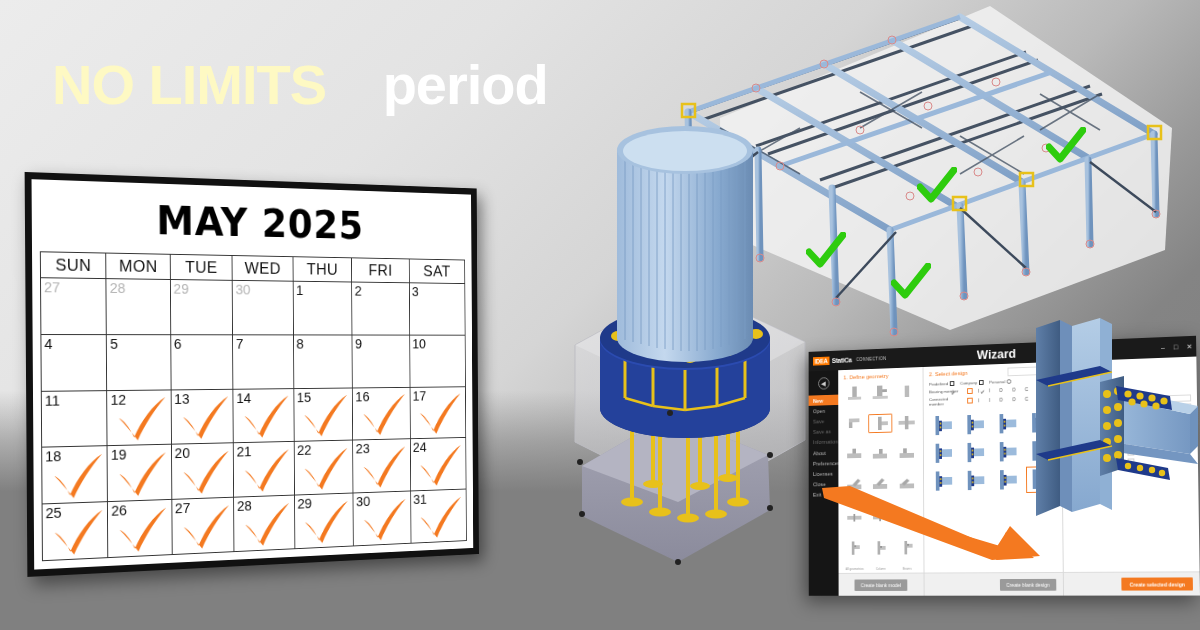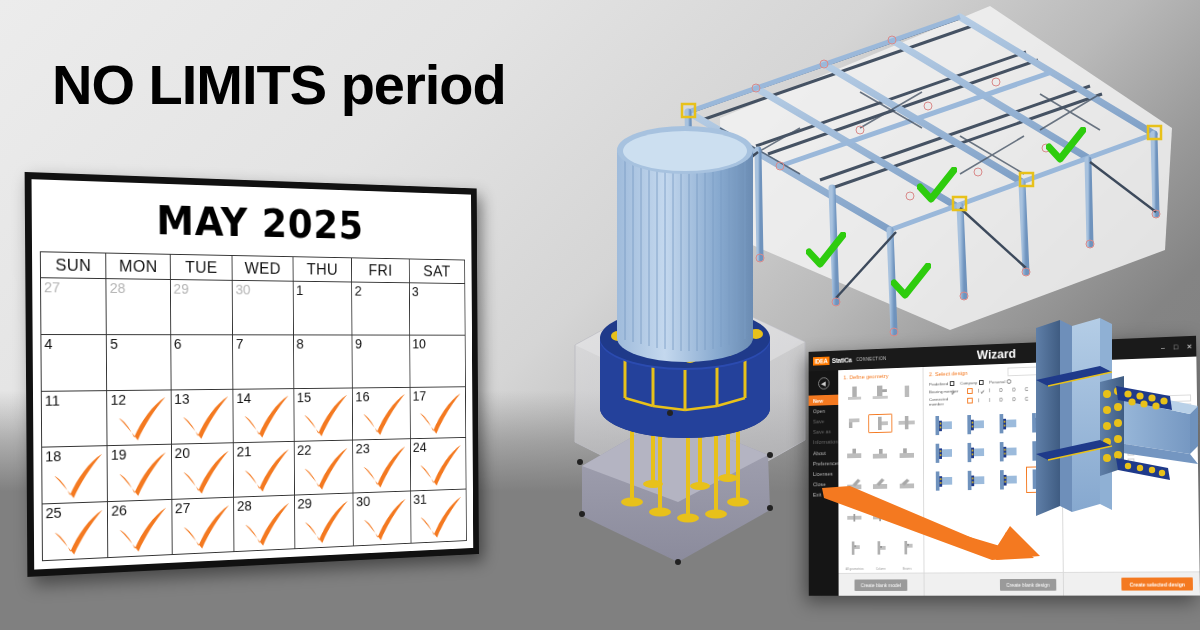--- a/index.html
+++ b/index.html
@@ -19,22 +19,22 @@
     position:absolute; left:0; top:0; width:1200px; height:630px;
     background:linear-gradient(to bottom, rgba(128,128,128,0) 62%, rgba(128,128,128,.55) 70%, #808080 78%, #808080 100%);
   }
 
   
   #headline{
     position:absolute; left:52px; top:57px;
     font-size:56px; font-weight:bold; letter-spacing:-1px;
     white-space:nowrap; line-height:1;
   }
-  #headline .hl-orange{ color:#000000; }
-  #headline .hl-dark{ color:#000000; }
+  #headline .hl-orange{ color:#fef9c3; }
+  #headline .hl-dark{ color:#ffffff;margin-left:42px; }
 
   
   #calendar-wrap{
     position:absolute; left:26px; top:172px;
     width:510px; height:405px;
     transform: perspective(900px) rotateY(11deg) rotateZ(-0.4deg);
     transform-origin: left center;
     filter: drop-shadow(6px 8px 9px rgba(0,0,0,.45));
   }
   #calendar{

